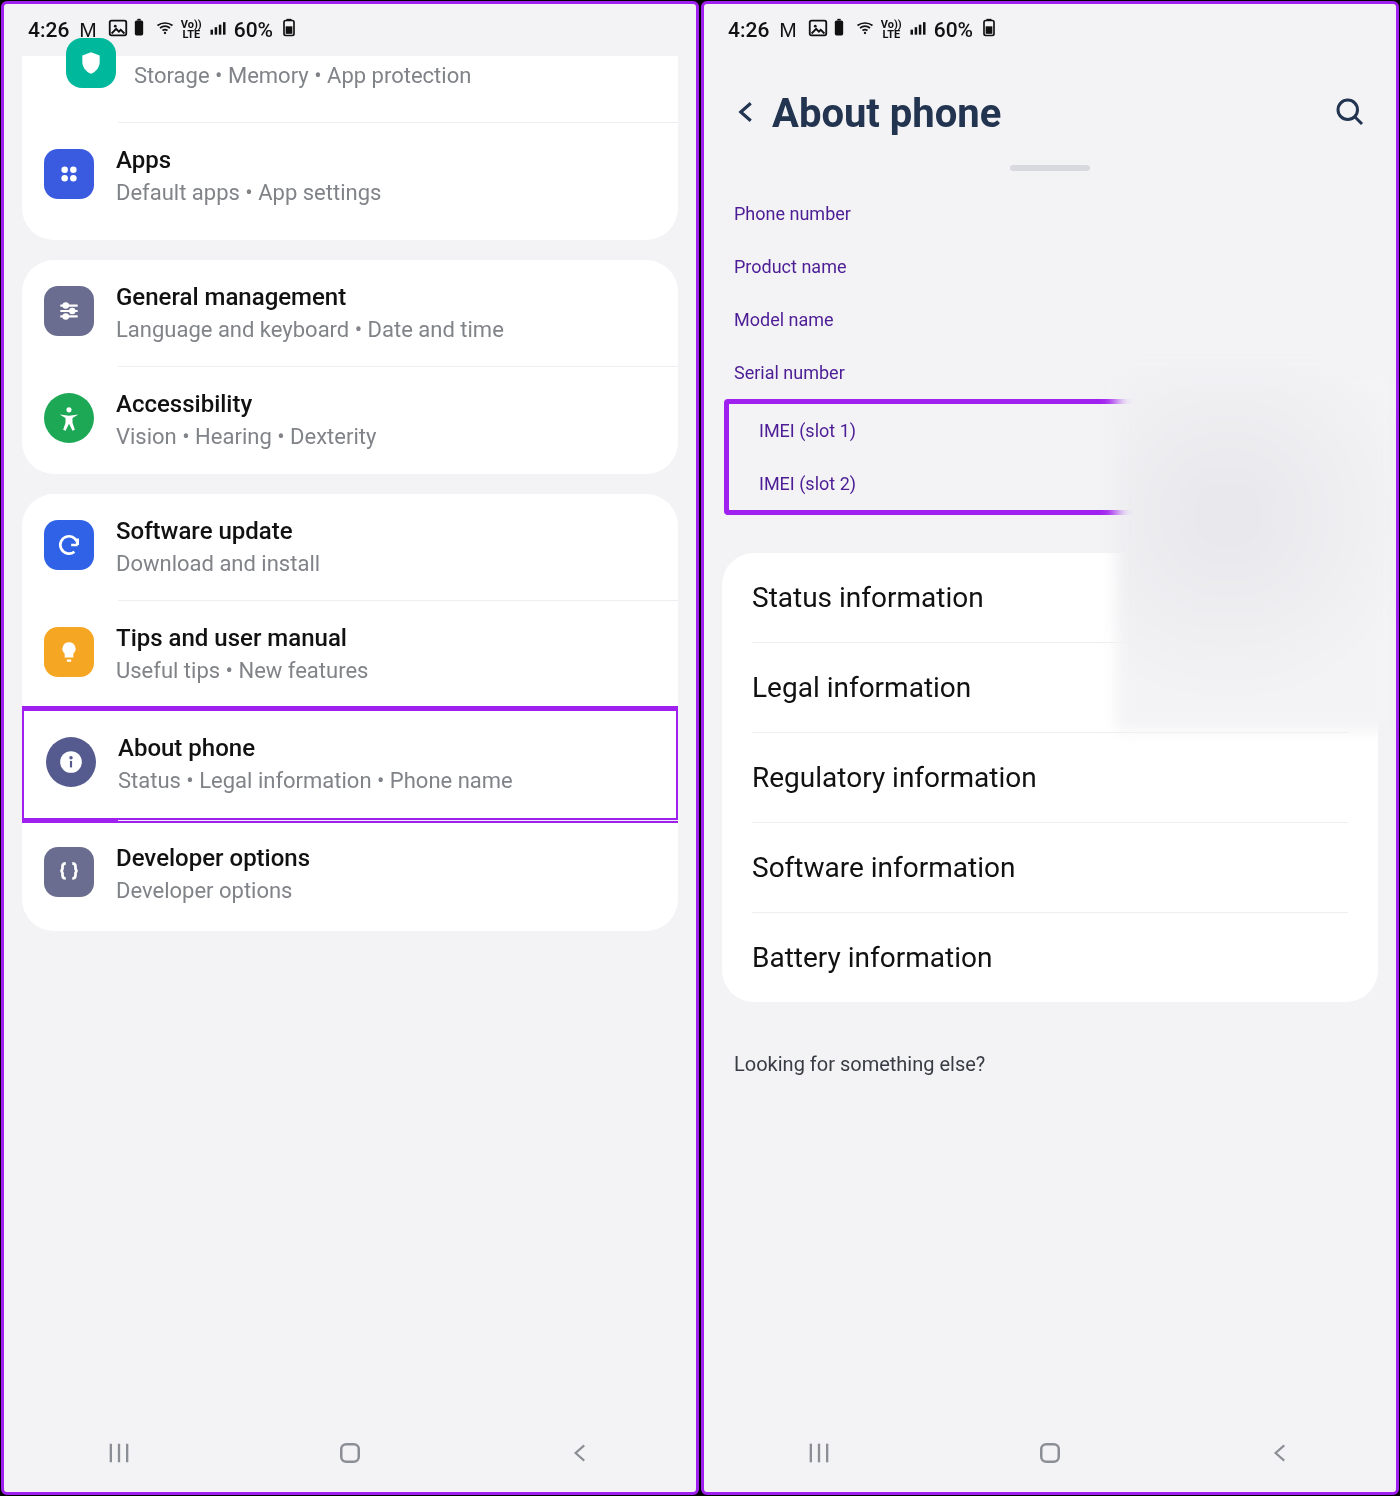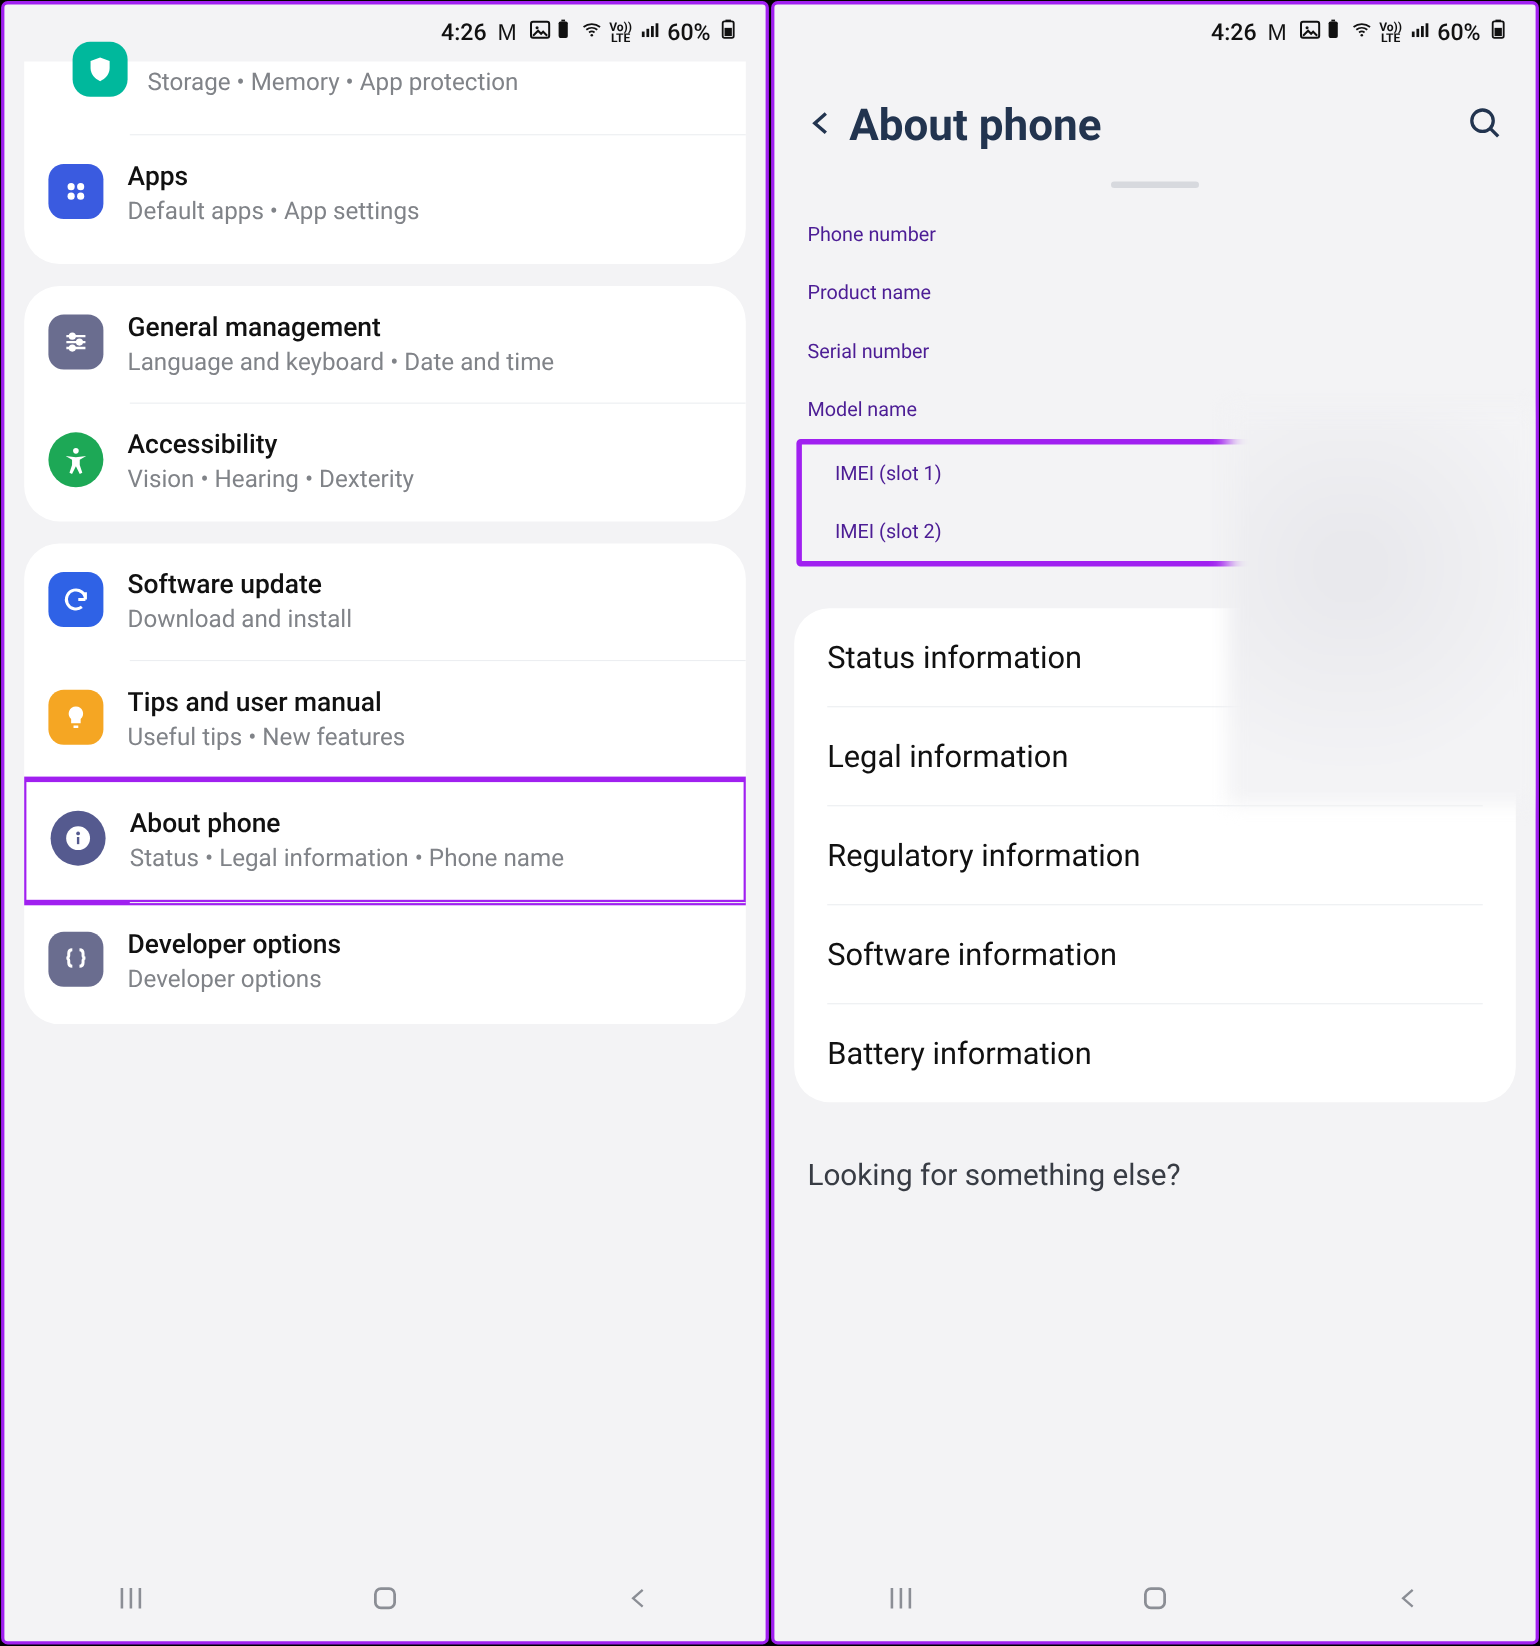--- a/index.html
+++ b/index.html
@@ -1,18 +1,18 @@
 <!DOCTYPE html>
 <html><head>
 <meta charset="utf-8">
 <style>
   * { margin:0; padding:0; box-sizing:border-box; font-family:-apple-system,BlinkMacSystemFont,"Segoe UI",Roboto,Arial,sans-serif; }
   body { background:#000; width:1400px; height:1496px; display:flex; }
   .phone { width:698px; height:1494px; background:#f3f3f5; margin:1px; border:3px solid #a020f0; border-radius:6px; overflow:hidden; position:relative; display:flex; flex-direction:column;}
-  .statusbar { height:52px; display:flex; align-items:center; padding:0 24px; font-size:21px; color:#111; justify-content:flex-end;}
+  .statusbar { height:52px; display:flex; align-items:center; padding:0 24px; font-size:21px; color:#111; justify-content:flex-start;}
   .sb-left { display:flex; align-items:center; gap:10px; font-weight:500;}
   .sb-right { display:flex; align-items:center; gap:6px; font-weight:500;}
   .sb-right svg { width:20px; height:20px; }
   .header { display:flex; align-items:center; padding:34px 28px 28px 28px; }
   .header .back { width:40px; }
   .header h1 { font-size:40px; font-weight:700; color:#22344f; flex:1;}
   .search-ic { width:36px; height:36px; }
   .card { background:#fff; border-radius:32px; margin:10px 18px; overflow:hidden; }
   .row { display:flex; align-items:flex-start; padding:22px 22px; gap:22px; }
   .icircle { width:50px; height:50px; border-radius:14px; flex-shrink:0; display:flex; align-items:center; justify-content:center; margin-top:4px;}
@@ -23,21 +23,21 @@
   .navbar { height:78px; display:flex; justify-content:space-around; align-items:center; margin-top:auto; }
   .navbar div { width:60px; height:40px; display:flex; align-items:center; justify-content:center; color:#8b8e95;}
   
   .infolist { padding:6px 0 10px 0; }
   .info-row { font-size:18px; color:#4c1d95; padding:16px 30px; }
   .blur-area { position:absolute; top:190px; right:0; width:280px; height:360px; background:radial-gradient(circle at 40% 40%, #e9e9ed 10%, #f3f3f5 70%); filter:blur(8px);}
   .hlbox { border:5px solid #a020f0; border-radius:4px; margin:0 20px; }
   .card2 { background:#fff; border-radius:32px; margin:28px 18px 14px 18px; }
   .crow { font-size:28px; color:#111; padding:28px 30px; }
   .cdiv { height:1px; background:#eceef1; margin:0 30px; }
-  .foot-q { font-size:27px; color:#383c44; padding:36px 30px 0 30px; }
+  .foot-q { font-size:20px; color:#383c44; padding:36px 30px 0 30px; }
   .handle { width:80px; height:6px; background:#d7d9de; border-radius:3px; margin:0 auto 10px auto;}
   .partial-top { background:#fff; border-radius:0 0 32px 32px; margin:0 18px 10px 18px; padding-bottom:10px;}
   .partial-ic { width:50px; height:50px; border-radius:16px; background:#00b89c; position:relative; top:-18px; left:22px; display:flex;align-items:center;justify-content:center; color:#fff;}
   .m-ic{font-family:Arial;}
 </style>
 </head>
 <body>
 
 <div class="phone">
   <div class="statusbar">
@@ -257,22 +257,22 @@
           <line x1="20" y1="20" x2="15" y2="15"></line>
         </svg></span>
   </div>
   <div class="handle"></div>
 
   <div style="position:relative">
     <div class="blur-area"></div>
     <div class="infolist">
       <div class="info-row">Phone number</div>
       <div class="info-row">Product name</div>
+      <div class="info-row">Model name</div>
       <div class="info-row">Serial number</div>
-      <div class="info-row">Model name</div>
       <div class="hlbox">
         <div class="info-row">IMEI (slot 1)</div>
         <div class="info-row">IMEI (slot 2)</div>
       </div>
     </div>
   </div>
 
   <div class="card2">
     <div class="crow">Status information</div>
     <div class="cdiv"></div>

